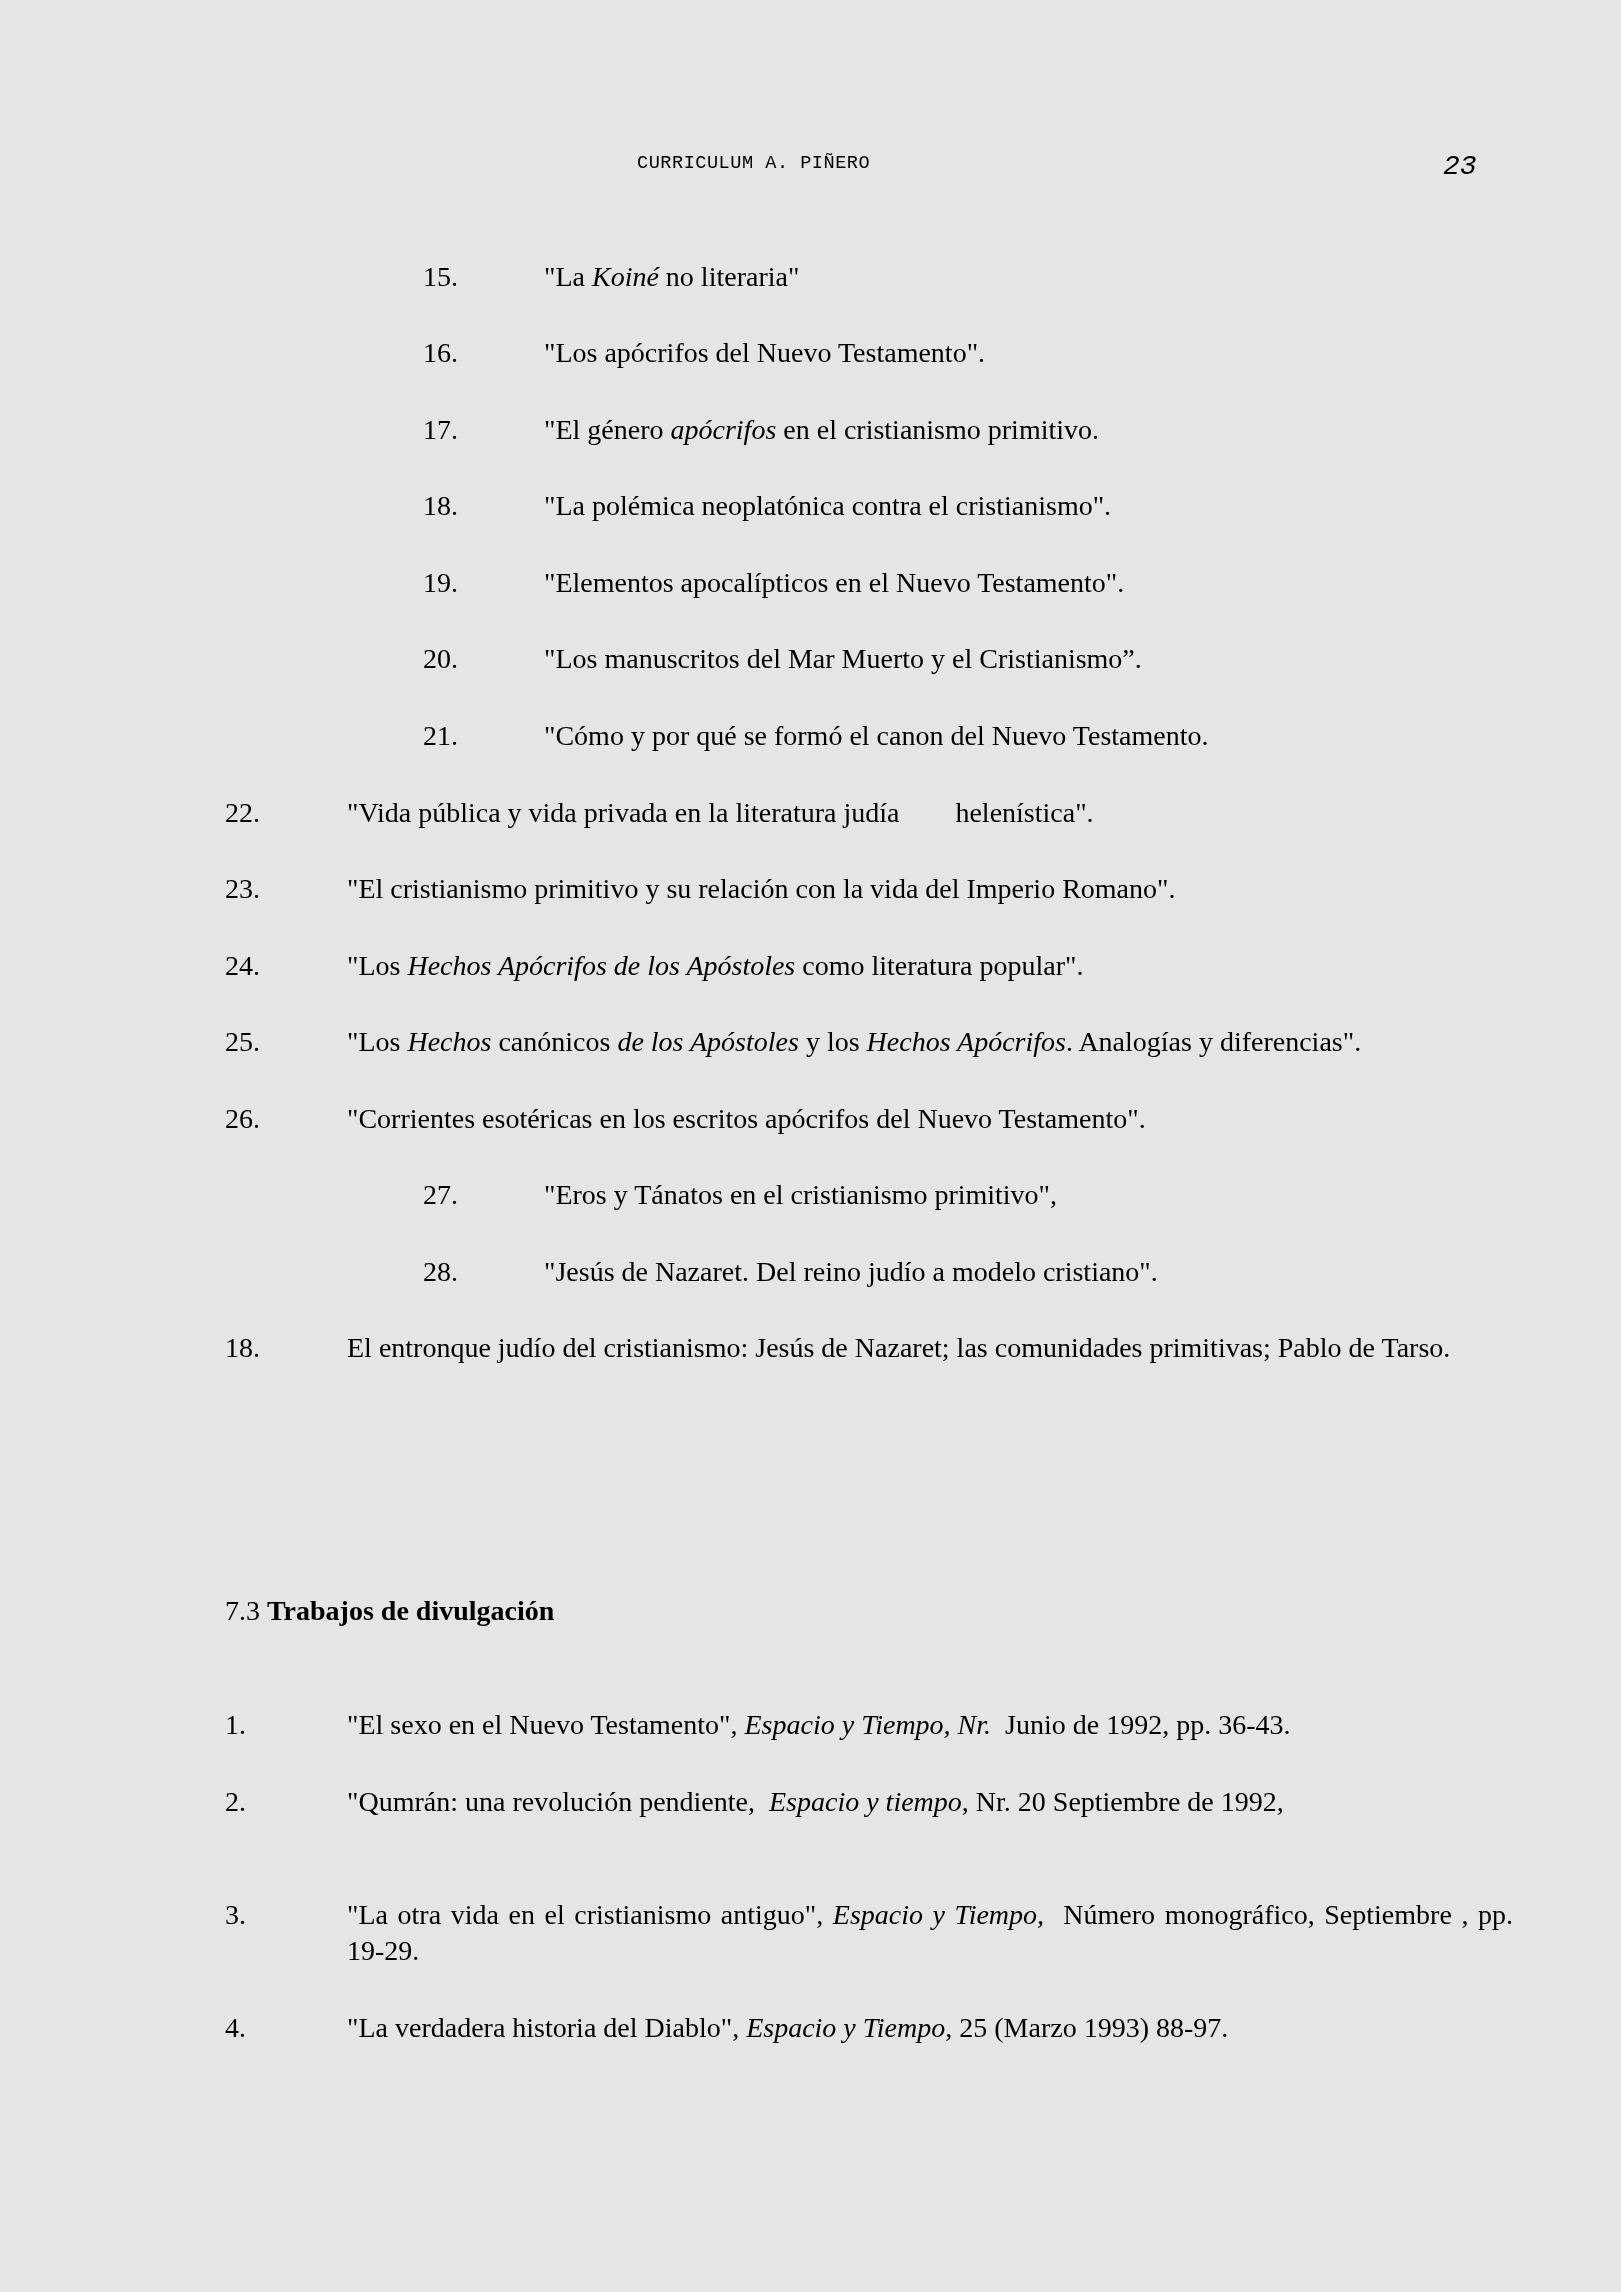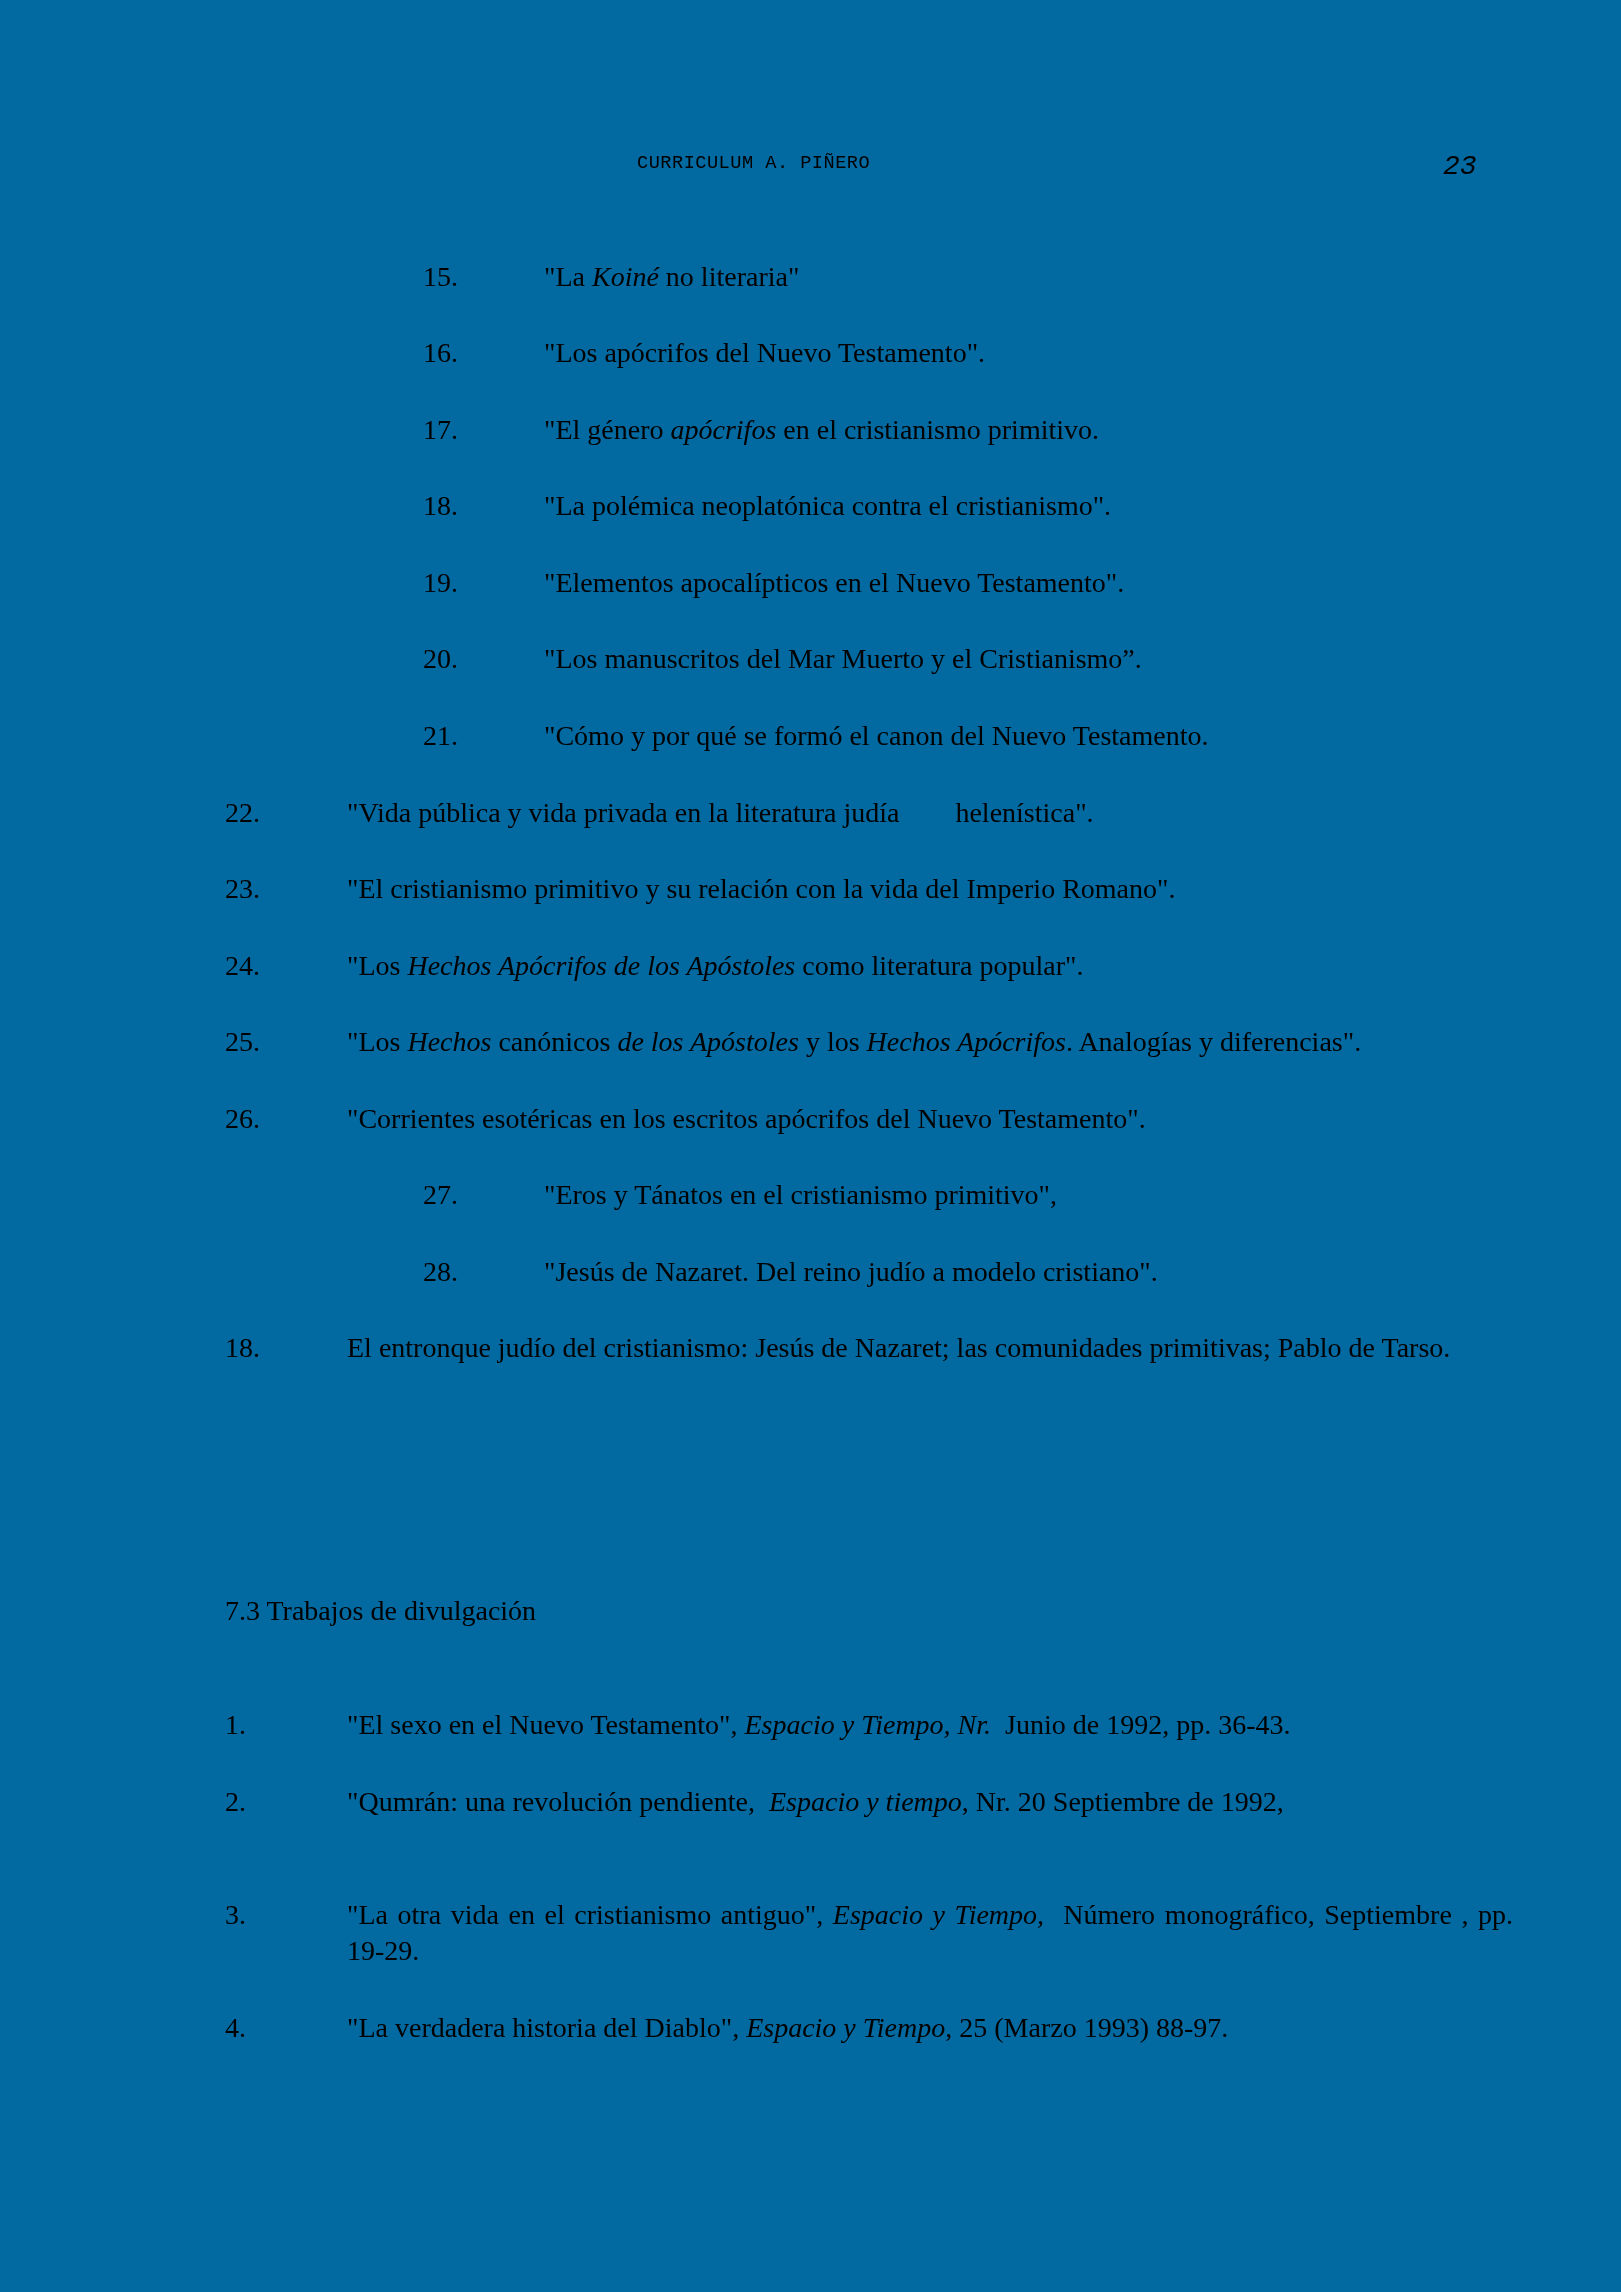--- a/index.html
+++ b/index.html
@@ -1,34 +1,34 @@
 <!DOCTYPE html>
 <html><head>
 <meta charset="utf-8">
 <style>
   html, body { margin: 0; padding: 0; background: #ffffff; }
   body { width: 1621px; height: 2293px; position: relative; overflow: hidden;
          font-family: "Liberation Serif", serif; color: #000; }
-  .page { position: absolute; left: 0; top: 0; width: 1621px; height: 2293px; background: #0369a1; }
+  .page { position: absolute; left: 0; top: 0; width: 1621px; height: 2293px; background: #e5e5e5; }
   .running-head { position: absolute; top: 153px; left: 637px;
                   font-family: "Liberation Mono", monospace; font-size: 18.6px; letter-spacing: 0.5px; }
   .page-num { position: absolute; top: 151px; left: 1443px;
               font-family: "Liberation Mono", monospace; font-size: 28px; font-weight: 300; font-style: italic; }
   .item { position: absolute; font-size: 28px; line-height: 36px; }
   .item .num { position: absolute; left: 0; top: 0; }
   .item .txt { position: absolute; top: 0; }
   .item.indent .num { left: 423px; }
   .item.indent .txt { left: 544px; }
   .item.flush .num { left: 225px; }
   .item.flush .txt { left: 347px; width: 1166px; }
   .txt.justify { text-align: justify; text-align-last: left; }
   i, em { font-style: italic; }
   .note { position: absolute; left: 423px; font-size: 28px; }
   .heading { position: absolute; left: 225px; font-size: 28px; }
-  .heading b { font-weight: normal; }
+  .heading b { font-weight: bold; }
   .cont-indent { display: inline-block; padding-left: 76px; }
 </style>
 </head>
 <body>
 
 <div class="page">
   <div class="running-head">CURRICULUM A. PIÑERO</div>
   <div class="page-num">23</div>
 
   <div id="lectures">

